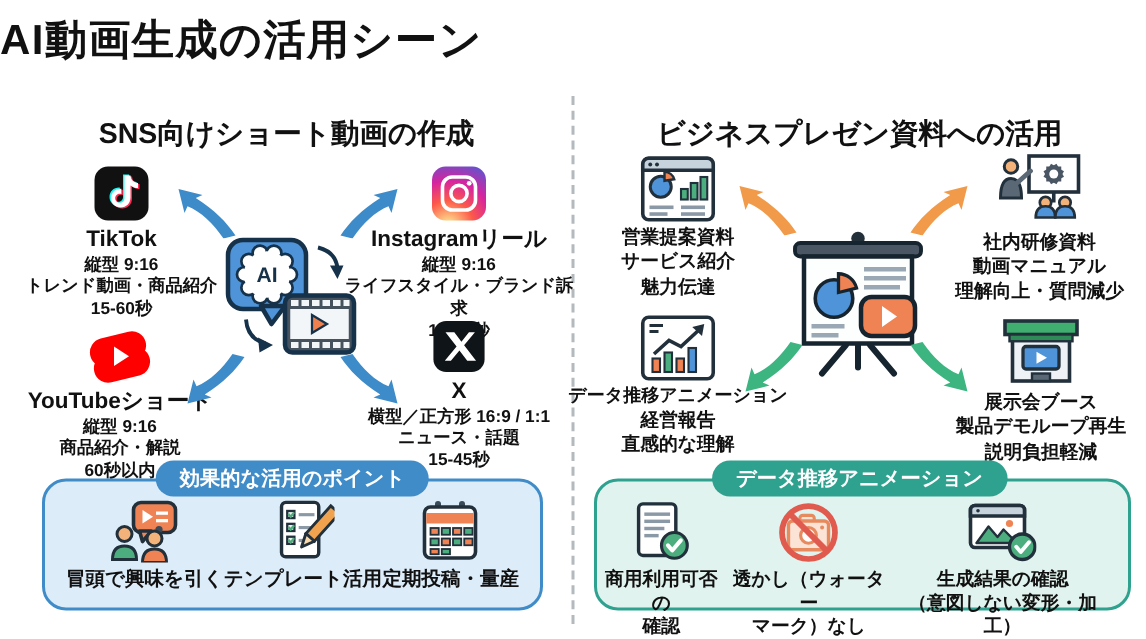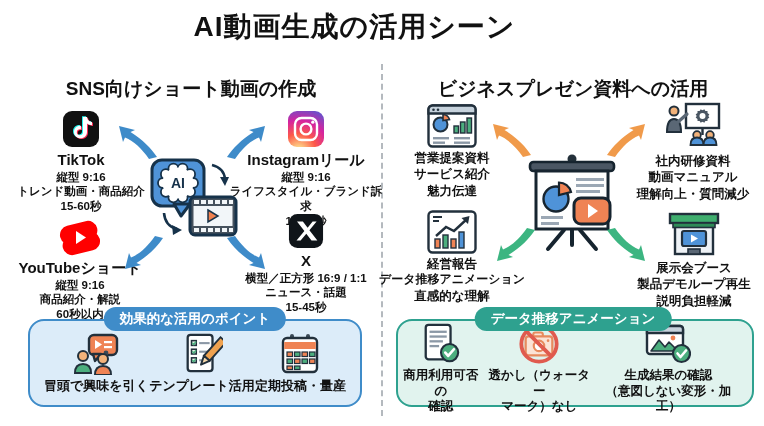--- a/index.html
+++ b/index.html
@@ -1,18 +1,18 @@
 <!DOCTYPE html>
 <html style="--accent-blue: #3f8cc9; --accent-teal: #2ea18f; --arrow-blue: #3e8bc9; --arrow-orange: #f09a4a; --arrow-green: #3cb581;"><head>
 <meta charset="utf-8">
 <style>
   html,body{margin:0;padding:0;background:#fff;}
   .stage{position:relative;width:764px;height:426px;background:#ffffff;overflow:hidden;
          font-family:"Liberation Sans","DejaVu Sans",sans-serif;font-weight:700;color:#111;}
-  .title{position:absolute;top:8px;left:0;width:709px;text-align:center;font-size:28px;letter-spacing:1px;}
+  .title{position:absolute;top:8px;left:0;width:709px;font-size:28px;letter-spacing:1px;}
   .divider{position:absolute;left:381px;top:64px;height:352px;border-left:2.5px dashed #b4b9be;}
   .sec-heading{position:absolute;top:62px;font-size:19px;text-align:center;margin-top:14px;}
   .sec-heading.left{left:0;width:382px;}
   .sec-heading.right{left:382px;width:382px;}
   .node{position:absolute;text-align:center;line-height:1.3;}
   .node svg{display:block;margin:0 auto 2px auto;}
   .p-name{font-size:15px;}
   .p-line{font-size:11.5px;}
   .uc-line{font-size:12.5px;}
   .arrow{position:absolute;}
@@ -21,21 +21,21 @@
   .flipxy{transform:scale(-1,-1);}
   .bigbox{position:absolute;border-radius:16px;box-sizing:border-box;}
   .bigbox.blue{left:28px;top:319px;width:334px;height:88px;background:#dcecf9;border:2.5px solid var(--accent-blue);}
   .bigbox.teal{left:396px;top:319px;width:358px;height:88px;background:#e1f3ee;border:2.5px solid var(--accent-teal);}
   .pill{position:absolute;top:307px;transform:translateX(-50%);color:#fff;font-size:13.5px;
         padding:3px 16px;border-radius:16px;white-space:nowrap;z-index:2;}
   .pill.blue{left:195px;background:var(--accent-blue);}
   .pill.teal{left:573px;background:var(--accent-teal);}
   .box-items{position:absolute;display:flex;justify-content:space-between;align-items:flex-start;box-sizing:border-box;z-index:1;}
   .box-items.blue{left:30px;top:333px;width:330px;padding:0 14px;}
-  .box-items.teal{left:398px;top:323px;width:344px;padding:0 0;}
+  .box-items.teal{left:398px;top:334px;width:344px;padding:0 0;}
   .bb-item{display:flex;flex-direction:column;align-items:center;}
   .bb-item svg{display:block;}
   .bb-label{font-size:12.5px;margin-top:3px;white-space:pre-line;text-align:center;line-height:1.25;}
   .ic-stroke{stroke:#22303c;}
 </style>
 </head>
 <body>
 
 <div class="stage">
 
@@ -280,22 +280,22 @@
       </g>
       <g class="ic-stroke" stroke-width="1.4">
         <rect x="8" y="29" width="5" height="9" fill="#ef8354"></rect>
         <rect x="16" y="25" width="5" height="13" fill="#4cae7e"></rect>
         <rect x="24" y="29" width="5" height="9" fill="#ef8354"></rect>
         <rect x="32" y="22" width="5" height="16" fill="#4f93d8"></rect>
       </g>
       <path d="M9 26 L19 17 L27 21 L40 9" fill="none" stroke="#22303c" stroke-width="2.4"></path>
       <polygon points="34.5,8 42.5,6 41,14" fill="#22303c"></polygon>
     </svg>
+    <div class="uc-line" style="font-size:12px;">データ推移アニメーション</div>
     <div class="uc-line">経営報告</div>
-    <div class="uc-line" style="font-size:12px;">データ推移アニメーション</div>
     <div class="uc-line">直感的な理解</div>
   </div>
 
   <div class="node" style="left:618px;top:212px;width:152px;">
     <svg width="54" height="46" viewBox="0 0 54 46">
       <rect x="8" y="14" width="38" height="28" fill="#eef2f6" class="ic-stroke" stroke-width="2.4"></rect>
       <rect x="3" y="2" width="48" height="9" fill="#3fae6e" class="ic-stroke" stroke-width="2.4"></rect>
       <rect x="6" y="11" width="42" height="4.5" fill="#2e8b57" class="ic-stroke" stroke-width="1.6"></rect>
       <rect x="15" y="19" width="24" height="15" rx="2" fill="#4f93d8" class="ic-stroke" stroke-width="2.2"></rect>
       <polygon points="24,22.5 31,26.5 24,30.5" fill="#fff"></polygon>

